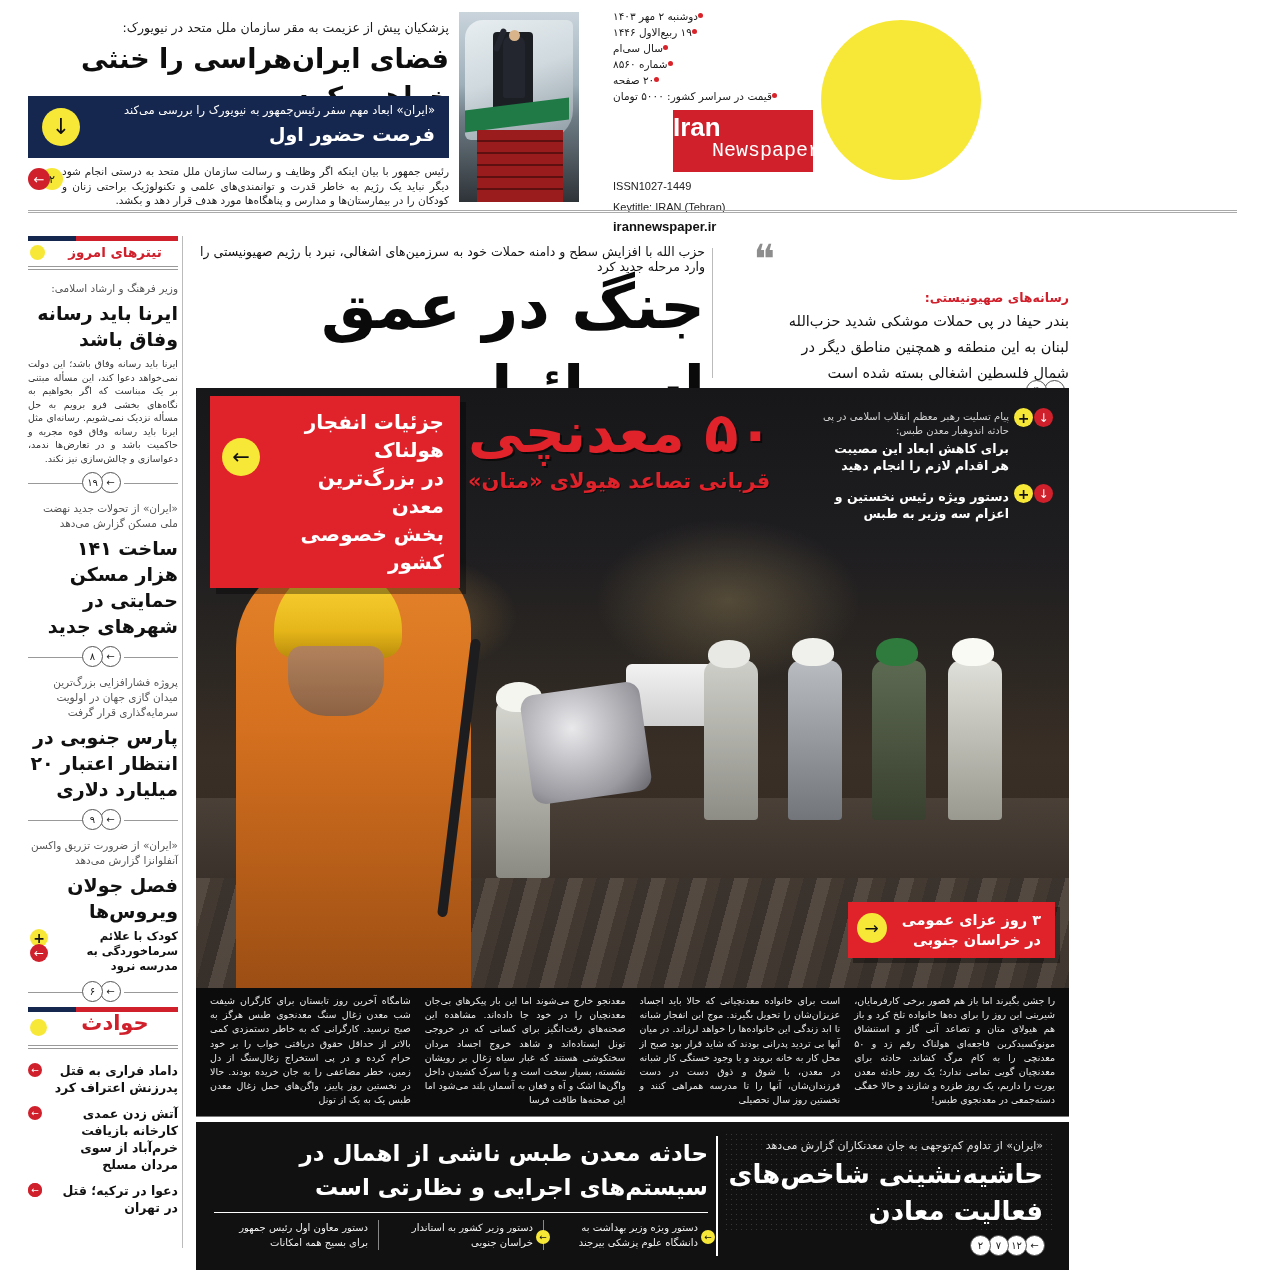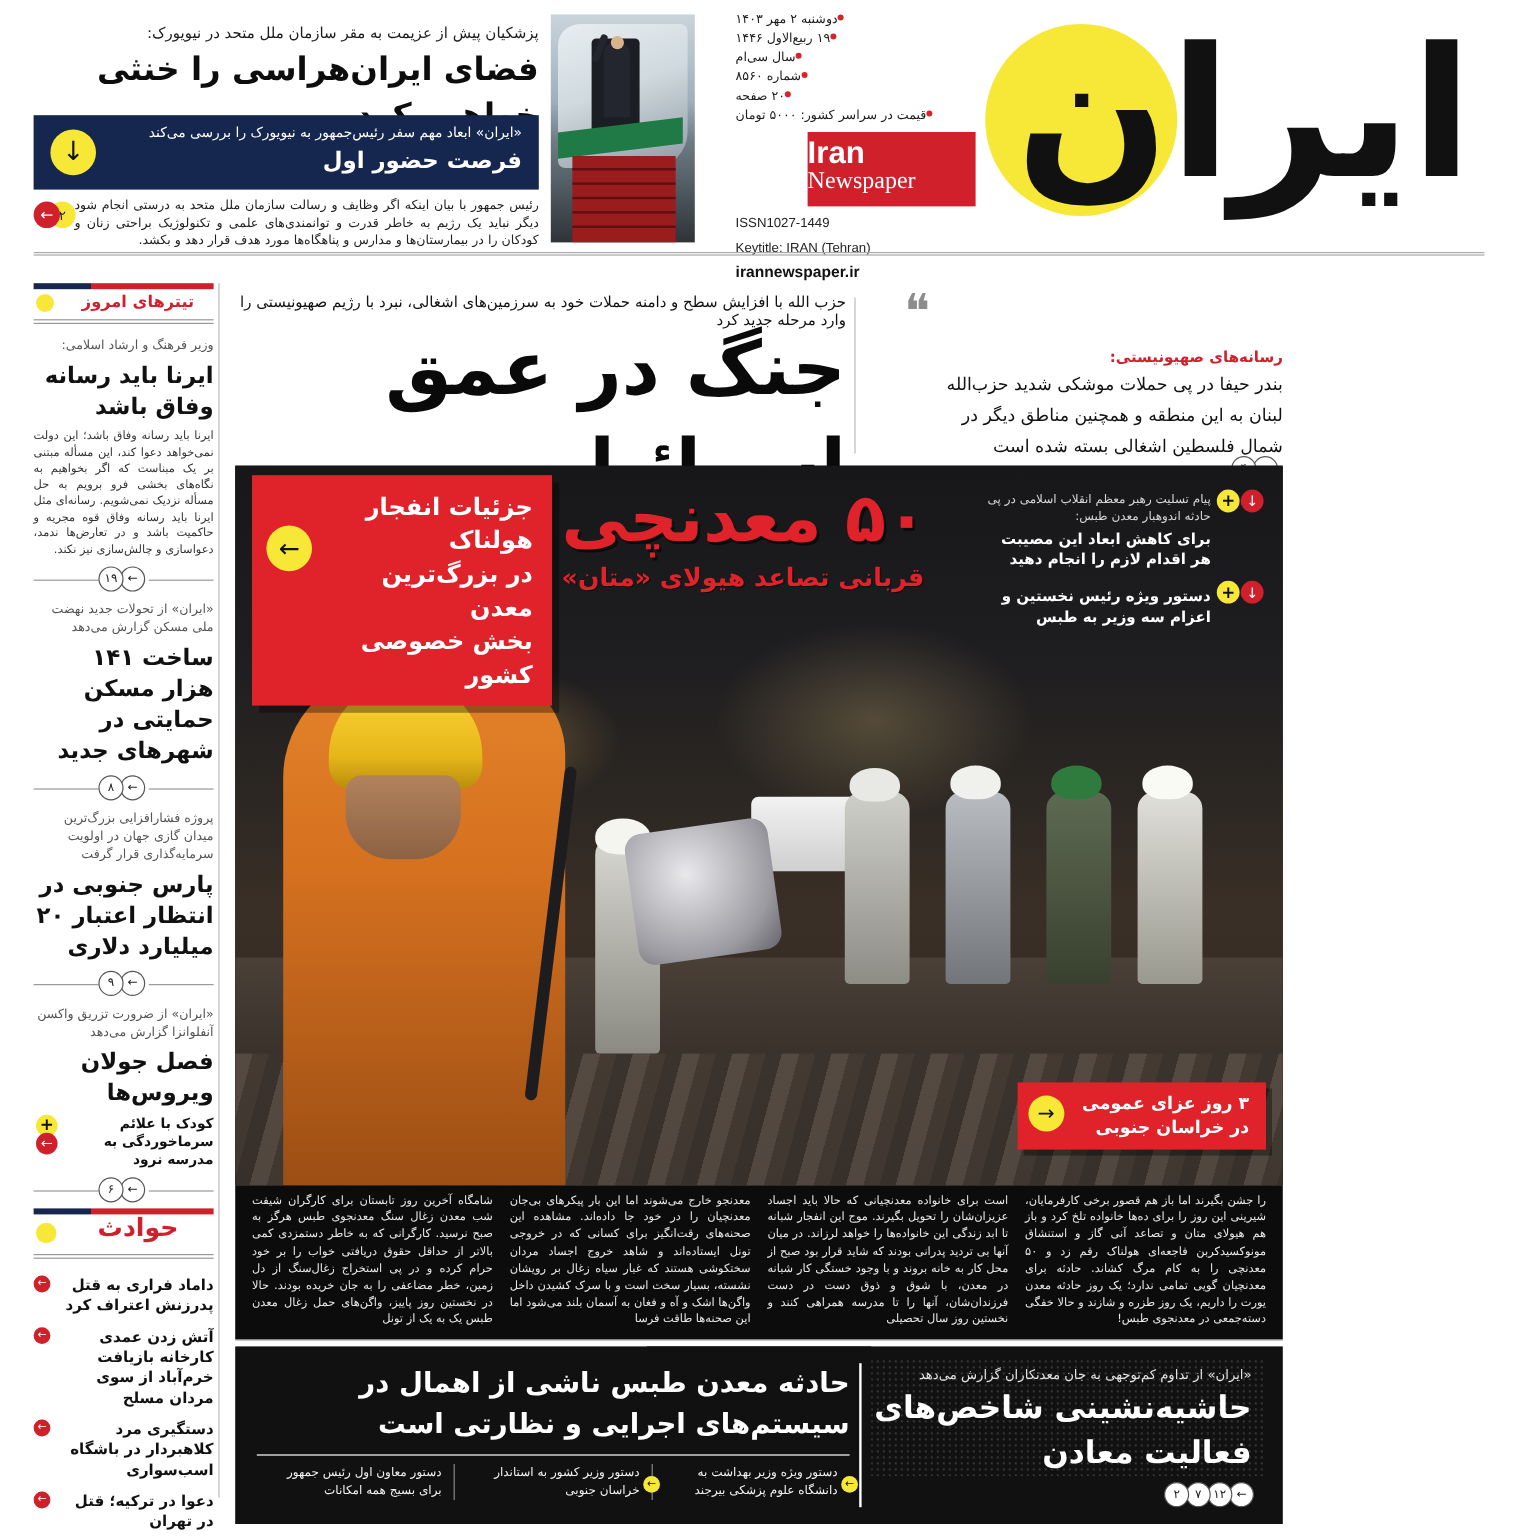--- a/index.html
+++ b/index.html
@@ -23,21 +23,21 @@
     white-space:nowrap; overflow:hidden; }
 
   .meta-col{ position:absolute; right:452px; top:8px; width:200px; }
   .meta-line{ font-size:10.5px; text-align:left; color:#1a1a1a; line-height:16px;
     white-space:nowrap; }
   .meta-line .bullet{ display:inline-block; width:5px; height:5px; border-radius:50%;
     background:#D8232A; vertical-align:2px; margin-right:5px; }
   .iranlogo{ margin-top:6px; width:140px; height:62px; background:#D0202C; color:#fff;
     padding:5px 9px 0 0; text-align:right;margin-left:39px; }
   .iranlogo .l1{ font-size:26px; font-weight:bold; line-height:25px; font-family:"Liberation Sans",sans-serif; direction:ltr; text-align:left; }
-  .iranlogo .l2{ font-size:20px; line-height:22px; font-family:Liberation Serif, serif; direction:ltr; text-align:left; }
+  .iranlogo .l2{ font-size:20px; line-height:22px; font-family:Liberation Mono, monospace; direction:ltr; text-align:left;padding-left:39px; }
   .issn{ margin-top:7px; font-size:11px; line-height:14px; direction:ltr; text-align:left;
     font-family:"Liberation Sans",sans-serif; color:#222; }
   .site{ margin-top:5px; font-size:13px; font-weight:bold; direction:ltr; text-align:left;
     font-family:"Liberation Sans",sans-serif; color:#111; }
 
   .lead-photo{ position:absolute; right:686px; top:12px; width:120px; height:190px;
     background:linear-gradient(180deg,#c9d4db 0%,#9fb0bb 38%,#6f7d86 55%,#2e3338 100%);
     overflow:hidden; }
   .lp-plane{ position:absolute; left:6px; top:8px; width:108px; height:120px;
     background:linear-gradient(160deg,#e8eef1 0%,#cfd9de 45%,#8e9aa2 100%);
@@ -239,21 +239,20 @@
 </style>
 </head>
 <body>
 
 <div class="page">
 
   <div class="masthead">
 
     <div class="logo-wrap">
       <div class="logo-sun"></div>
-      <div class="logo-text">ایران</div>
     </div>
 
     <div class="meta-col">
       <div class="meta-line"><span class="bullet"></span><span>دوشنبه ۲ مهر ۱۴۰۳</span></div>
       <div class="meta-line"><span class="bullet"></span><span>۱۹ ربیع‌الاول ۱۴۴۶</span></div>
       <div class="meta-line"><span class="bullet"></span><span>سال سی‌ام</span></div>
       <div class="meta-line"><span class="bullet"></span><span>شماره ۸۵۶۰</span></div>
       <div class="meta-line"><span class="bullet"></span><span>۲۰ صفحه</span></div>
       <div class="meta-line"><span class="bullet"></span><span>قیمت در سراسر کشور: ۵۰۰۰ تومان</span></div>
 
@@ -375,21 +374,20 @@
     <div class="cr-item">
       <div class="i-arr">←</div>
       <div class="txt">داماد فراری به قتل پدرزنش اعتراف کرد</div>
     </div>
     <div class="cr-item">
       <div class="i-arr">←</div>
       <div class="txt">آتش زدن عمدی کارخانه بازیافت خرم‌آباد از سوی مردان مسلح</div>
     </div>
     <div class="cr-item">
       <div class="i-arr">←</div>
-      <div class="txt">دستگیری مرد کلاهبردار در باشگاه اسب‌سواری</div>
     </div>
     <div class="cr-item">
       <div class="i-arr">←</div>
       <div class="txt">دعوا در ترکیه؛ قتل در تهران</div>
     </div>
 
   </div>
 
   <div class="hl-kicker">حزب الله با افزایش سطح و دامنه حملات خود به سرزمین‌های اشغالی، نبرد با رژیم صهیونیستی را وارد مرحله جدید کرد</div>
   <div class="hl-main">جنگ در عمق اسرائیل</div>

